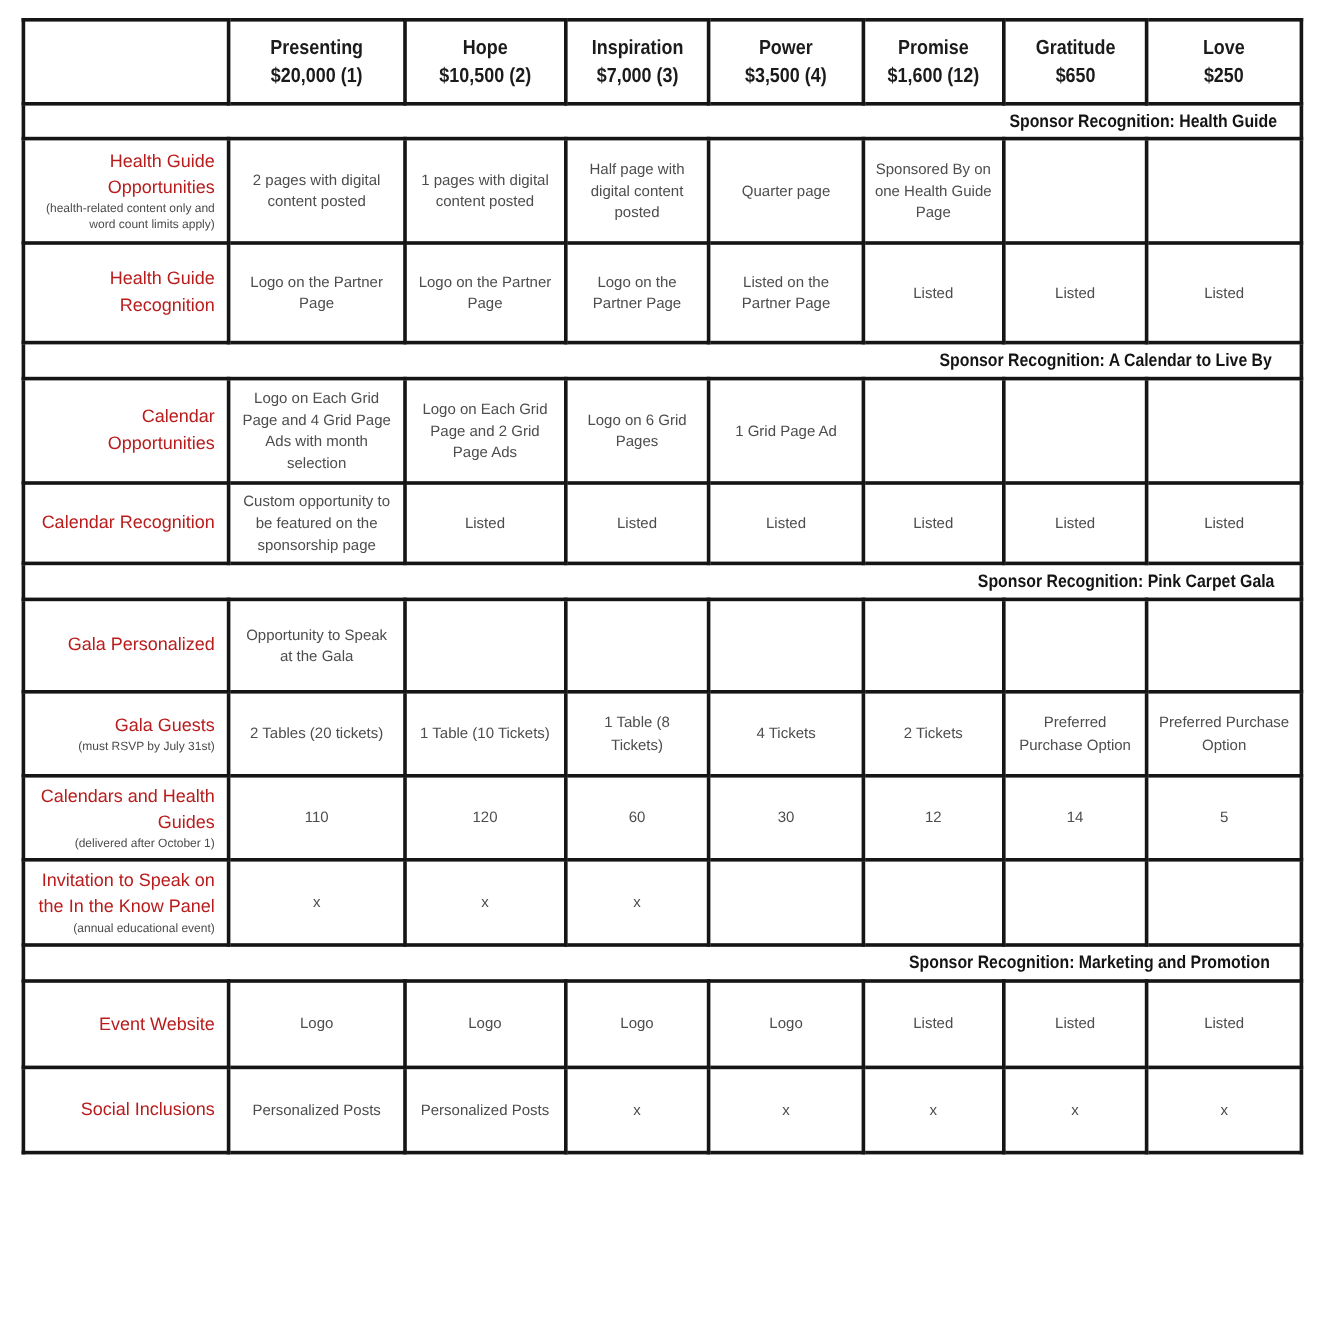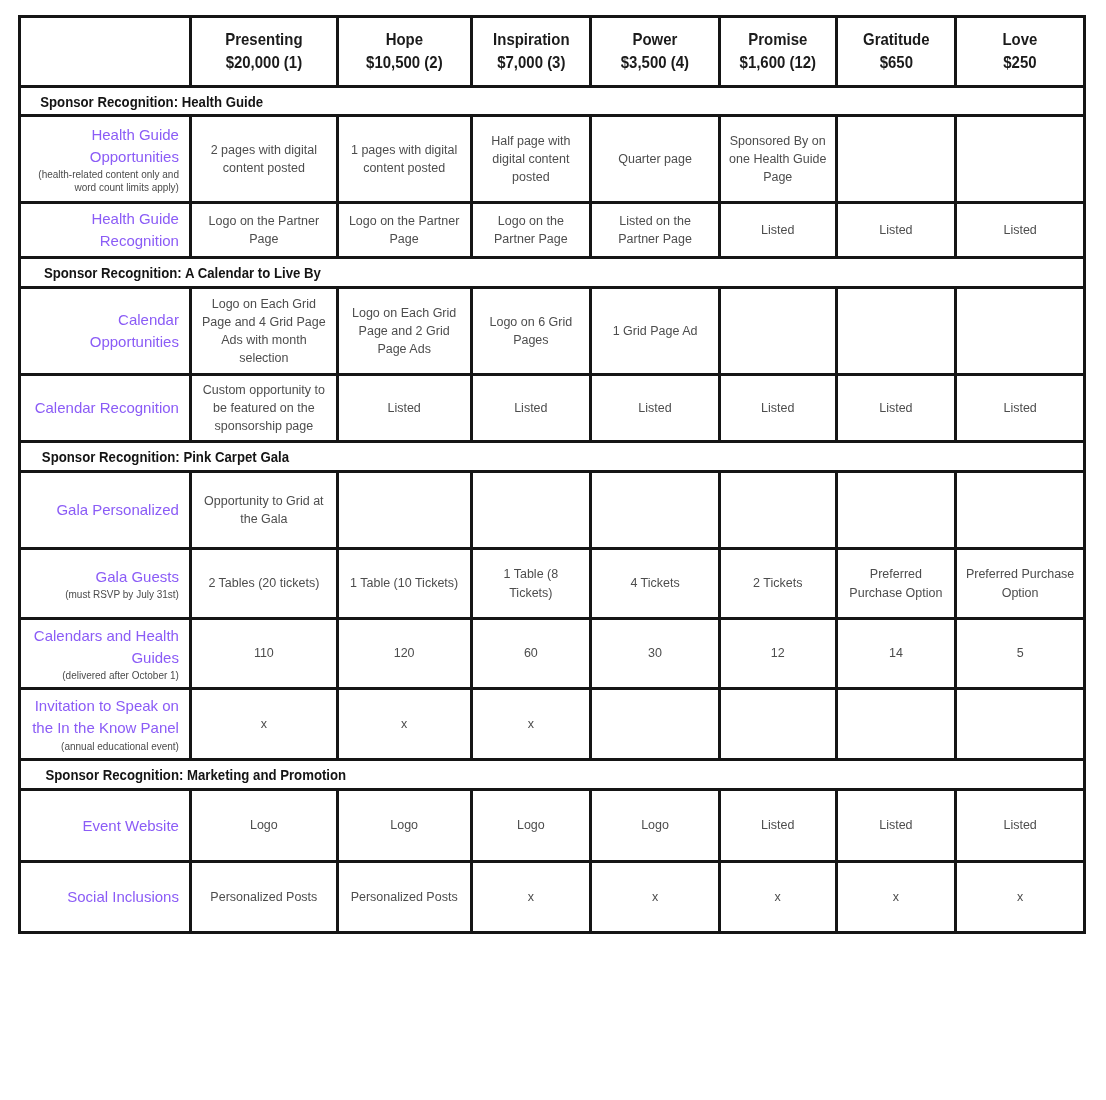--- a/index.html
+++ b/index.html
@@ -4,24 +4,24 @@
 <style>
   html,body{margin:0;padding:0;background:#ffffff;}
   body{width:1106px;height:1100px;font-family:"Liberation Sans",sans-serif;-webkit-font-smoothing:antialiased;}
   table.sponsor{border-collapse:collapse;table-layout:fixed;margin:15px 12px 0 18px;width:1068px;background:#fff;}
   td{border:3px solid #151515;vertical-align:middle;overflow:hidden;}
   
   .col-head{text-align:center;color:#1b1b1b;font-weight:bold;font-size:17px;line-height:1.3;padding:2px;}
   .cond{display:inline-block;transform:scaleX(0.88);transform-origin:center;white-space:nowrap;}
   .col-head .cond{display:block;}
   
-  .section-cell{text-align:left;color:#141414;font-weight:bold;font-size:15px;padding:2px 4px;}
+  .section-cell{text-align:right;color:#141414;font-weight:bold;font-size:15px;padding:2px 4px;}
   
   .label-cell{text-align:right;padding:4px 10px 4px 6px;}
-  .row-label{color:#8b5cf6;font-size:15px;line-height:1.45;}
+  .row-label{color:#b91c1c;font-size:15px;line-height:1.45;}
   .row-note{color:#4b4b4b;font-size:10px;line-height:1.3;margin-top:1px;}
   
   .cell{text-align:center;color:#4d4d4d;font-size:12.5px;line-height:1.45;padding:4px 8px;}
 </style>
 </head>
 <body>
 
 <table class="sponsor">
   <colgroup>
     <col style="width:170px">
@@ -78,21 +78,21 @@
       <div class="row-note">(health-related content only and word count limits apply)</div>
     </td>
     <td class="cell">2 pages with digital content posted</td>
     <td class="cell">1 pages with digital content posted</td>
     <td class="cell">Half page with digital content posted</td>
     <td class="cell">Quarter page</td>
     <td class="cell">Sponsored By on one Health Guide Page</td>
     <td class="cell"></td>
     <td class="cell"></td>
   </tr>
-  <tr style="height:55px">
+  <tr style="height:83px">
     <td class="label-cell">
       <div class="row-label">Health Guide Recognition</div>
     </td>
     <td class="cell">Logo on the Partner Page</td>
     <td class="cell">Logo on the Partner Page</td>
     <td class="cell">Logo on the Partner Page</td>
     <td class="cell">Listed on the Partner Page</td>
     <td class="cell">Listed</td>
     <td class="cell">Listed</td>
     <td class="cell">Listed</td>
@@ -130,21 +130,21 @@
 
   <tr style="height:30px">
     <td colspan="8" class="section-cell">
       <span class="cond">Sponsor Recognition: Pink Carpet Gala</span>
     </td>
   </tr>
   <tr style="height:77px">
     <td class="label-cell">
       <div class="row-label">Gala Personalized</div>
     </td>
-    <td class="cell">Opportunity to Grid at the Gala</td>
+    <td class="cell">Opportunity to Speak at the Gala</td>
     <td class="cell"></td>
     <td class="cell"></td>
     <td class="cell"></td>
     <td class="cell"></td>
     <td class="cell"></td>
     <td class="cell"></td>
   </tr>
   <tr style="height:70px">
     <td class="label-cell">
       <div class="row-label">Gala Guests</div>

